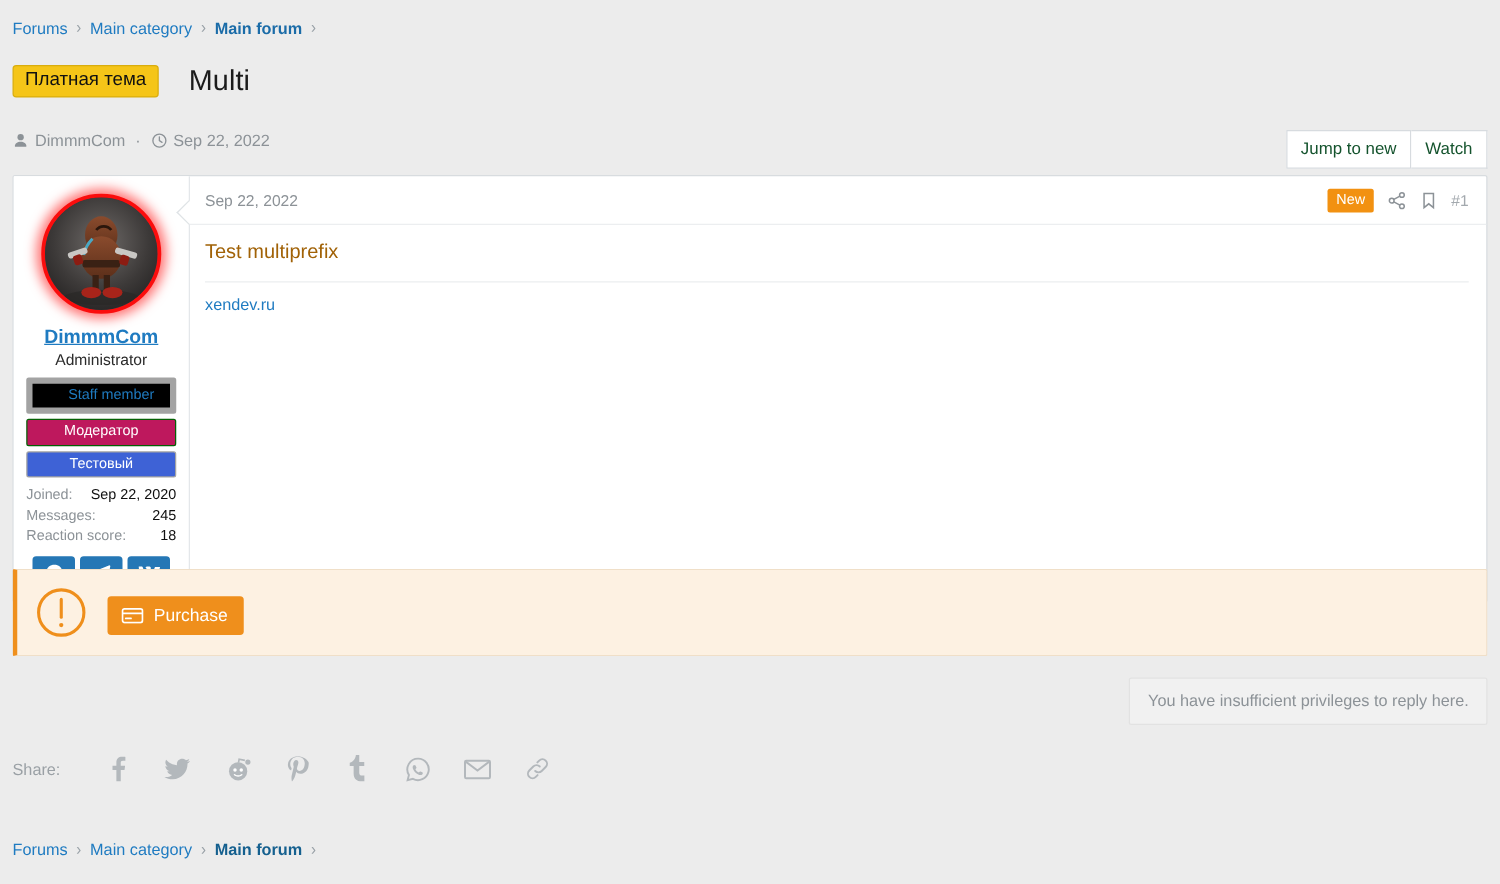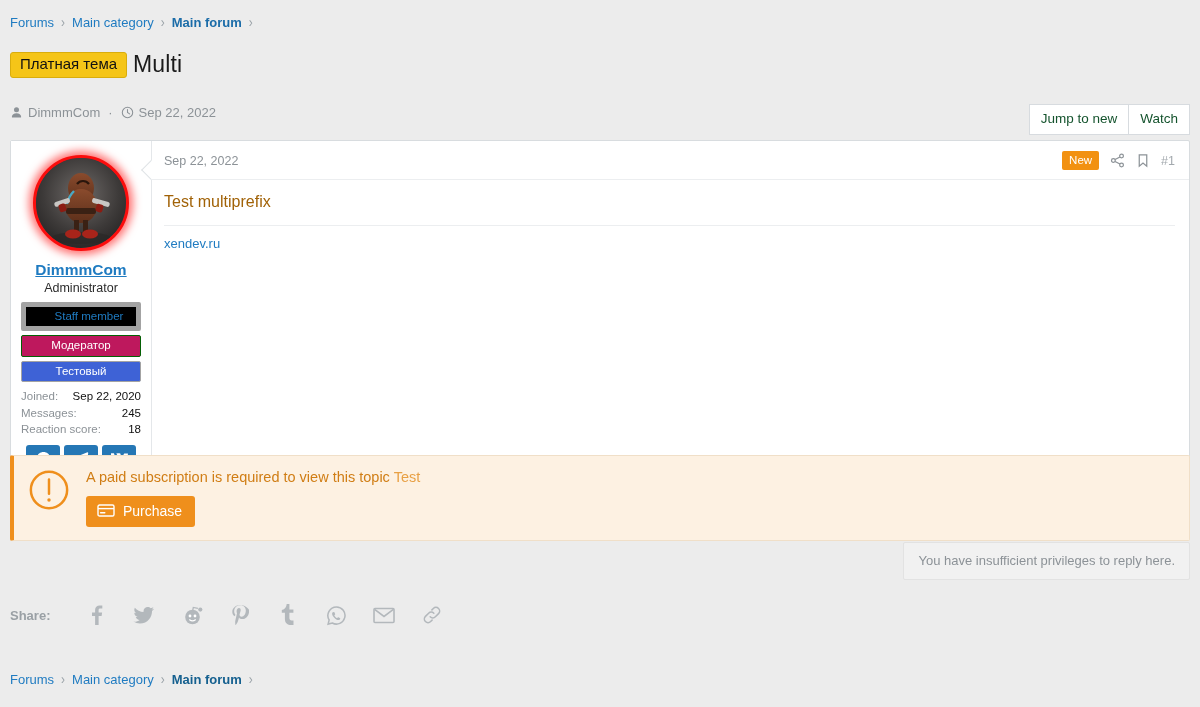--- a/index.html
+++ b/index.html
@@ -26,21 +26,21 @@
   .crumb-sep {
     color: #9aa2a8; margin: 0 7px; font-size: 12px;
     display: inline-block; transform: scaleY(1.15);
   }
   .breadcrumb.bottom { position: absolute; left: 0; top: 668px; }
   .breadcrumb.bottom .crumb { color: #1f7bc1; }
   .breadcrumb.bottom .crumb.bold { color: #15608f; }
 
   
   .title-block { padding: 6px 10px 0 10px; }
-  .title-row { display: flex; align-items: center; gap: 6px; }
+  .title-row { display: flex; align-items: center; gap: 24px; }
   .prefix-badge {
     background: #f5c518;
     color: #111;
     border: 1px solid #d9ad0d;
     border-radius: 3px;
     font-size: 15px;
     padding: 3px 9px 4px 9px;
     line-height: 1.1;
     display: inline-block;
   }
@@ -215,21 +215,21 @@
     border: 1px solid #e2e2e2;
     border-radius: 2px;
     color: #8c9297;
     font-size: 13px;
     padding: 10px 14px 11px 14px;
   }
 
   
   .share-row {
     position: absolute; left: 10px; top: 600px;
-    display: flex; align-items: center; gap: 12px; font-weight: bold;
+    display: flex; align-items: center; gap: 12px;
   }
   .share-label { color: #9aa0a5; font-size: 13px; margin-right: 16px; }
   .share-ic {
     color: #b3b8bc;
     width: 36px; height: 30px;
     display: inline-flex; align-items: center; justify-content: center;
     cursor: pointer;
   }
   svg { display: block; }
 </style>
@@ -404,24 +404,20 @@
 
 <div class="notice">
   <span class="notice-ic">
     <svg width="42" height="42" viewBox="0 0 44 44" fill="none" stroke="#ef8f1c" stroke-width="2.6">
       <circle cx="22" cy="22" r="19"></circle>
       <path d="M22 11v15" stroke-linecap="round"></path>
       <circle cx="22" cy="32.5" r="1.8" fill="#ef8f1c" stroke="none"></circle>
     </svg>
   </span>
   <div>
-    <div class="notice-text">
-      <span>A paid subscription is required to view this topic</span>
-      <span class="lighter">Test</span>
-    </div>
     <button class="buy-btn">
       <span>
         <svg width="18" height="13" viewBox="0 0 18 13" fill="none" stroke="#fff" stroke-width="1.4">
             <rect x="1" y="1" width="16" height="11" rx="1.6"></rect>
             <path d="M1 4.6h16"></path>
             <path d="M3.6 8.7h4.2" stroke-linecap="round"></path>
           </svg>
       </span>
       <span>Purchase</span>
     </button>

